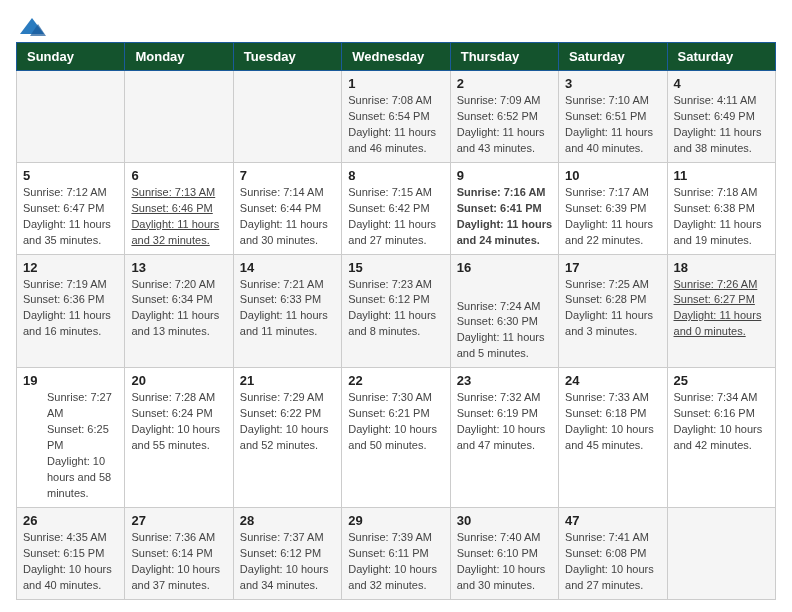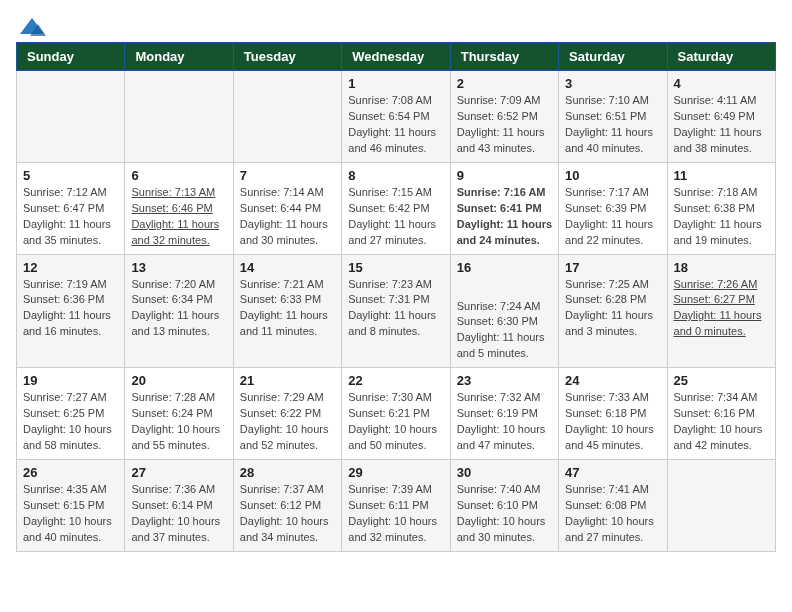--- a/index.html
+++ b/index.html
@@ -212,21 +212,21 @@
         </td>
         <td>
           <div class="day-num">14</div>
           <div class="day-info" style="white-space: pre-line;">Sunrise: 7:21 AM
 Sunset: 6:33 PM
 Daylight: 11 hours and 11 minutes.</div>
         </td>
         <td>
           <div class="day-num">15</div>
           <div class="day-info" style="white-space: pre-line;">Sunrise: 7:23 AM
-Sunset: 7:31 PM
+Sunset: 6:12 PM
 Daylight: 11 hours and 8 minutes.</div>
         </td>
         <td>
           <div class="day-num">16</div>
           <div class="day-info" style="white-space: pre-line; margin-top: 24px;">Sunrise: 7:24 AM
 Sunset: 6:30 PM
 Daylight: 11 hours and 5 minutes.</div>
         </td>
         <td>
           <div class="day-num">17</div>
@@ -237,21 +237,21 @@
         <td>
           <div class="day-num">18</div>
           <div class="day-info" style="white-space: pre-line; text-decoration: underline;">Sunrise: 7:26 AM
 Sunset: 6:27 PM
 Daylight: 11 hours and 0 minutes.</div>
         </td>
       </tr>
       <tr>
         <td>
           <div class="day-num">19</div>
-          <div class="day-info" style="white-space: pre-line;">Sunrise: 7:27 AM
+          <div class="day-info" style="white-space: pre-line; margin-left: 24px;">Sunrise: 7:27 AM
 Sunset: 6:25 PM
 Daylight: 10 hours and 58 minutes.</div>
         </td>
         <td>
           <div class="day-num">20</div>
           <div class="day-info" style="white-space: pre-line;">Sunrise: 7:28 AM
 Sunset: 6:24 PM
 Daylight: 10 hours and 55 minutes.</div>
         </td>
         <td>

